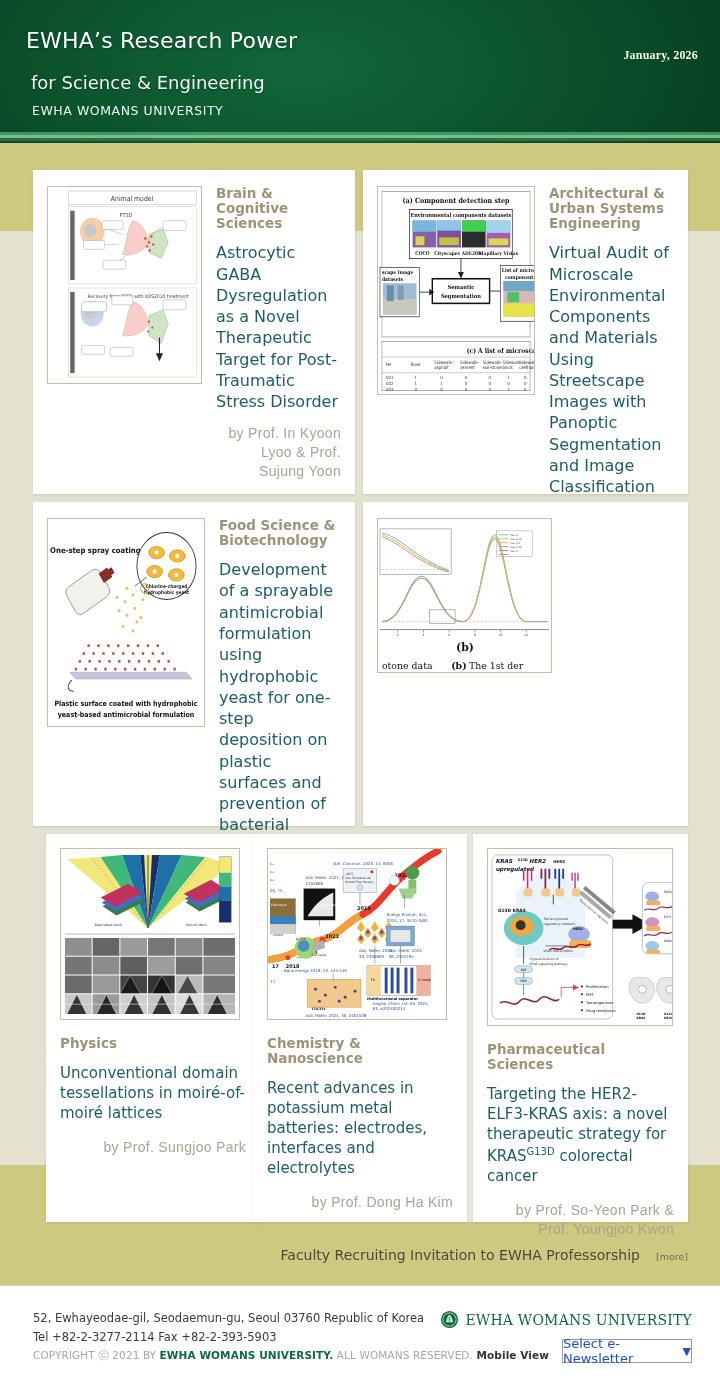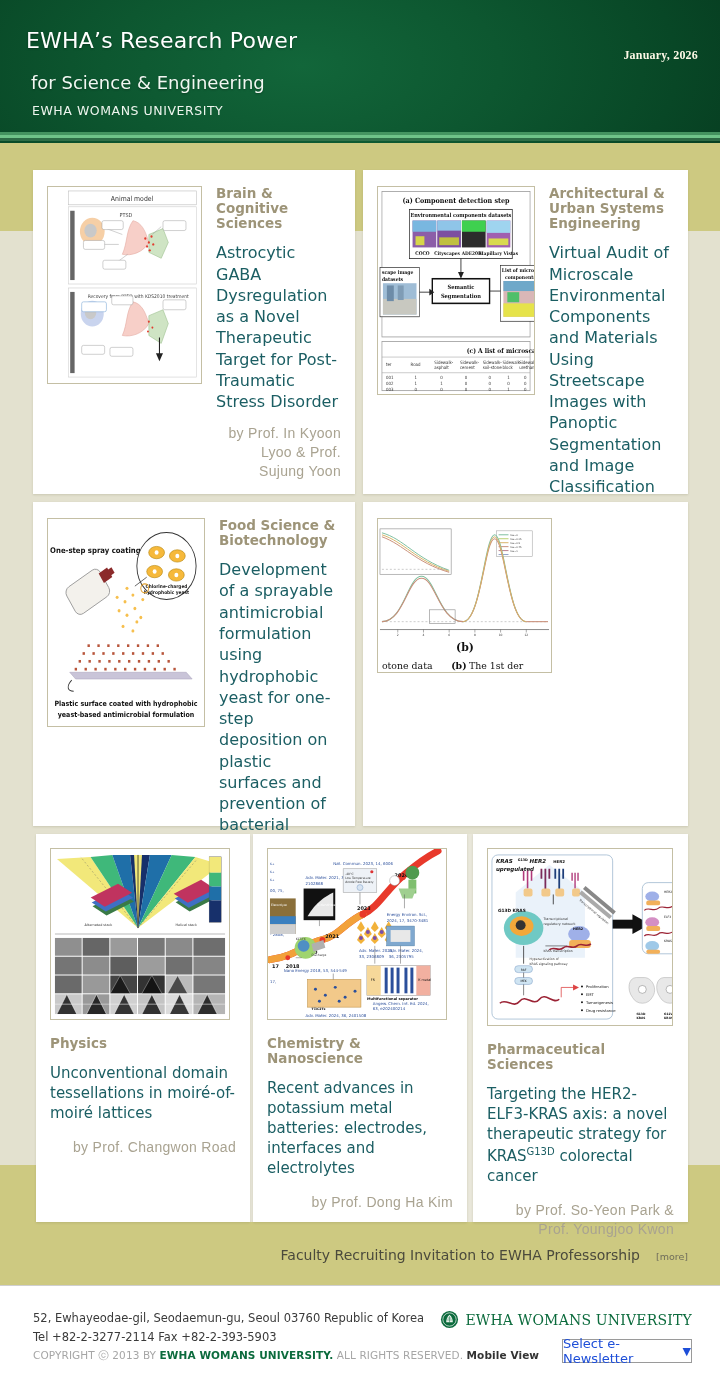--- a/index.html
+++ b/index.html
@@ -70,21 +70,21 @@
   .row-bot { height: 388px; margin-top: 8px; }
 
   .card {
     position: absolute; top: 0; height: 100%;
     background: #ffffff;
     box-shadow: 0 1px 2px rgba(120,115,80,.22);
   }
   .c-left  { left: 0;   width: 322px; }
   .c-right { left: 330px; width: 325px; }
 
-  .b1 { left: 3px;   width: 214px; }
+  .b1 { left: 13px;   width: 214px; }
   .b2 { left: 220px; width: 214px; }
   .b3 { left: 440px; width: 215px; }
 
   .card-inner { display: flex; padding: 16px 14px 0 14px; }
   .thumb-wrap { flex: 0 0 auto; }
   .thumb {
     border: 1px solid #c4bfa4; background: #fff; overflow: hidden; position: relative;
   }
   .t-sq { width: 155px; height: 198px; padding-left: 16px; }
   .t-sq2 { width: 158px; height: 209px; }
@@ -599,21 +599,21 @@
                 <path d="M6 167 L16 147 L26 167 M36 167 L46 147 L56 167 M64 167 L74 147 L84 167 M92 167 L102 147 L112 167 M120 167 L130 147 L140 167 M148 167 L158 147 L168 167"></path>
                 <path d="M4 157 L176 157"></path>
               </g>
               <g stroke="#fff" stroke-width=".5" opacity=".6">
                 <path d="M60 146 L70 128 L80 146 M92 146 L102 128 L112 146 M118 146 L128 128 L138 146"></path>
               </g>
             </svg>
           </div>
           <div class="dept">Physics</div>
           <div class="title">Unconventional domain tessellations in moiré-of-moiré lattices</div>
-          <div class="author">by Prof. Changwon Road</div>
+          <div class="author">by Prof. Sungjoo Park</div>
         </div>
       </div>
 
       <div class="card b2">
         <div class="card-bot">
           <div class="thumb t-bot">
             <svg class="art" viewBox="0 0 180 172" preserveAspectRatio="none">
               <rect width="180" height="172" fill="#fff"></rect>
               <path d="M2 112 C30 108 36 96 54 92 C72 88 78 74 96 66 C112 59 120 40 140 24 C152 14 160 8 172 2" fill="none" stroke="#e8392b" stroke-width="7" stroke-linecap="round"></path>
               <path d="M2 112 C30 108 36 96 54 92 C72 88 78 74 96 66" fill="none" stroke="#f2a13a" stroke-width="7" stroke-linecap="round"></path>
@@ -855,21 +855,21 @@
   <div class="recruit">
     <span>Faculty Recruiting Invitation to EWHA Professorship</span><span class="more">[more]</span>
   </div>
 
   <div class="addr">
     <div>52, Ewhayeodae-gil, Seodaemun-gu, Seoul 03760 Republic of Korea</div>
     <div>Tel +82-2-3277-2114  Fax +82-2-393-5903</div>
   </div>
 
   <div class="copy">
-    <span>COPYRIGHT ⓒ 2013 BY </span><b>EWHA WOMANS UNIVERSITY.</b><span> ALL RIGHTS RESERVED.</span>
+    <span>COPYRIGHT ⓒ 2021 BY </span><b>EWHA WOMANS UNIVERSITY.</b><span> ALL WOMANS RESERVED.</span>
     <span class="mv">Mobile View</span>
   </div>
 
   <div class="uni-logo">
     <svg class="seal" viewBox="0 0 40 40">
       <circle cx="20" cy="20" r="18" fill="#0c6b3d"></circle>
       <circle cx="20" cy="20" r="14" fill="none" stroke="#fff" stroke-width="1.4"></circle>
       <circle cx="20" cy="20" r="11" fill="#0c6b3d"></circle>
       <path d="M20 10 C15 14 13 20 13 26 L27 26 C27 20 25 14 20 10 Z" fill="#e9f4ec"></path>
       <path d="M20 13 L20 26 M16 17 L24 17 M15 21 L25 21" stroke="#0c6b3d" stroke-width="1"></path>

